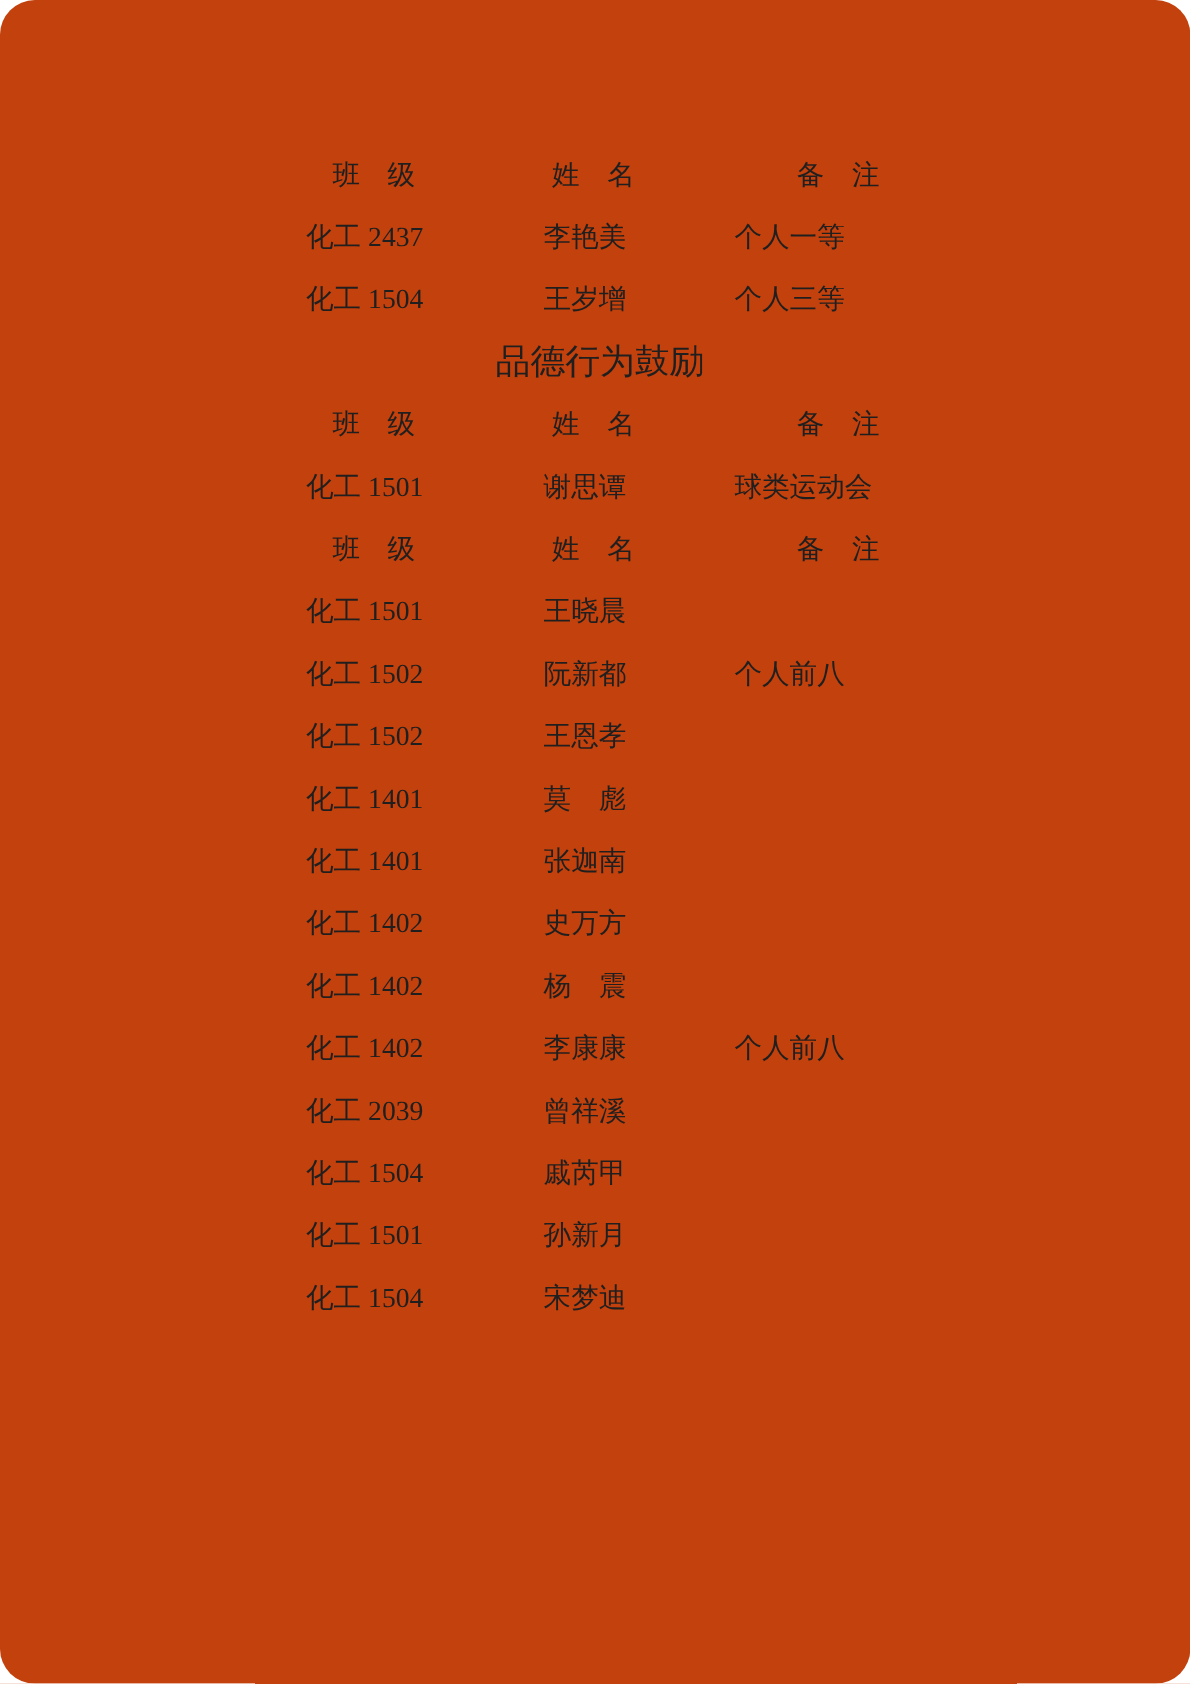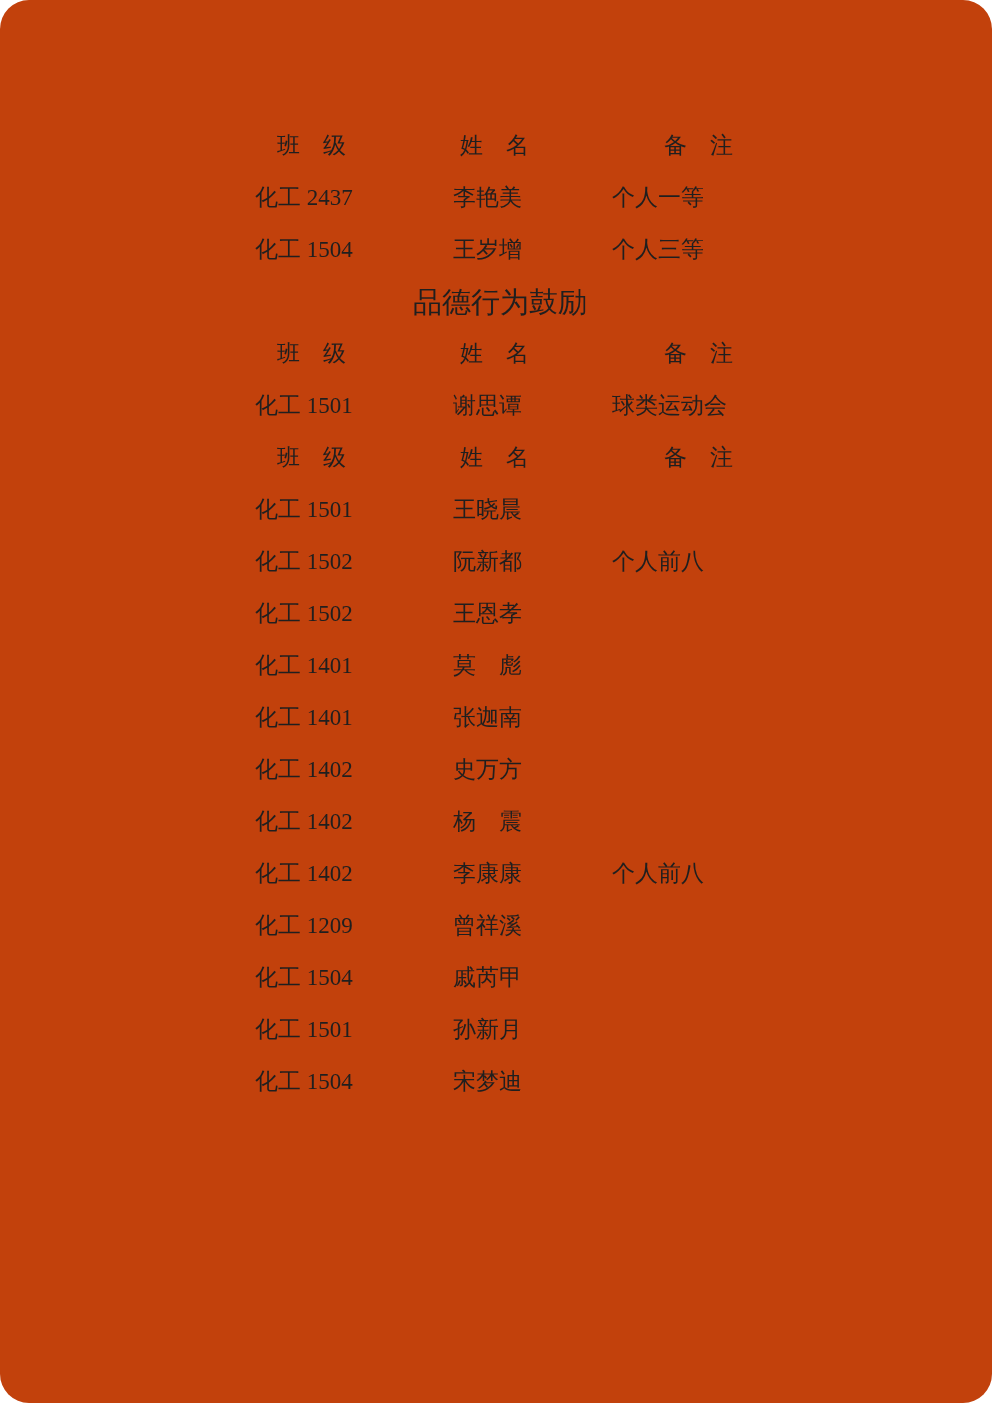--- a/index.html
+++ b/index.html
@@ -123,21 +123,21 @@
       <span class="cell c-class">化工 1402</span>
       <span class="cell c-name">杨　震</span>
       <span class="cell c-remark"></span>
     </div>
     <div class="line">
       <span class="cell c-class">化工 1402</span>
       <span class="cell c-name">李康康</span>
       <span class="cell c-remark">个人前八</span>
     </div>
     <div class="line">
-      <span class="cell c-class">化工 1209</span>
+      <span class="cell c-class">化工 2039</span>
       <span class="cell c-name">曾祥溪</span>
       <span class="cell c-remark"></span>
     </div>
     <div class="line">
       <span class="cell c-class">化工 1504</span>
       <span class="cell c-name">戚芮甲</span>
       <span class="cell c-remark"></span>
     </div>
     <div class="line">
       <span class="cell c-class">化工 1501</span>

